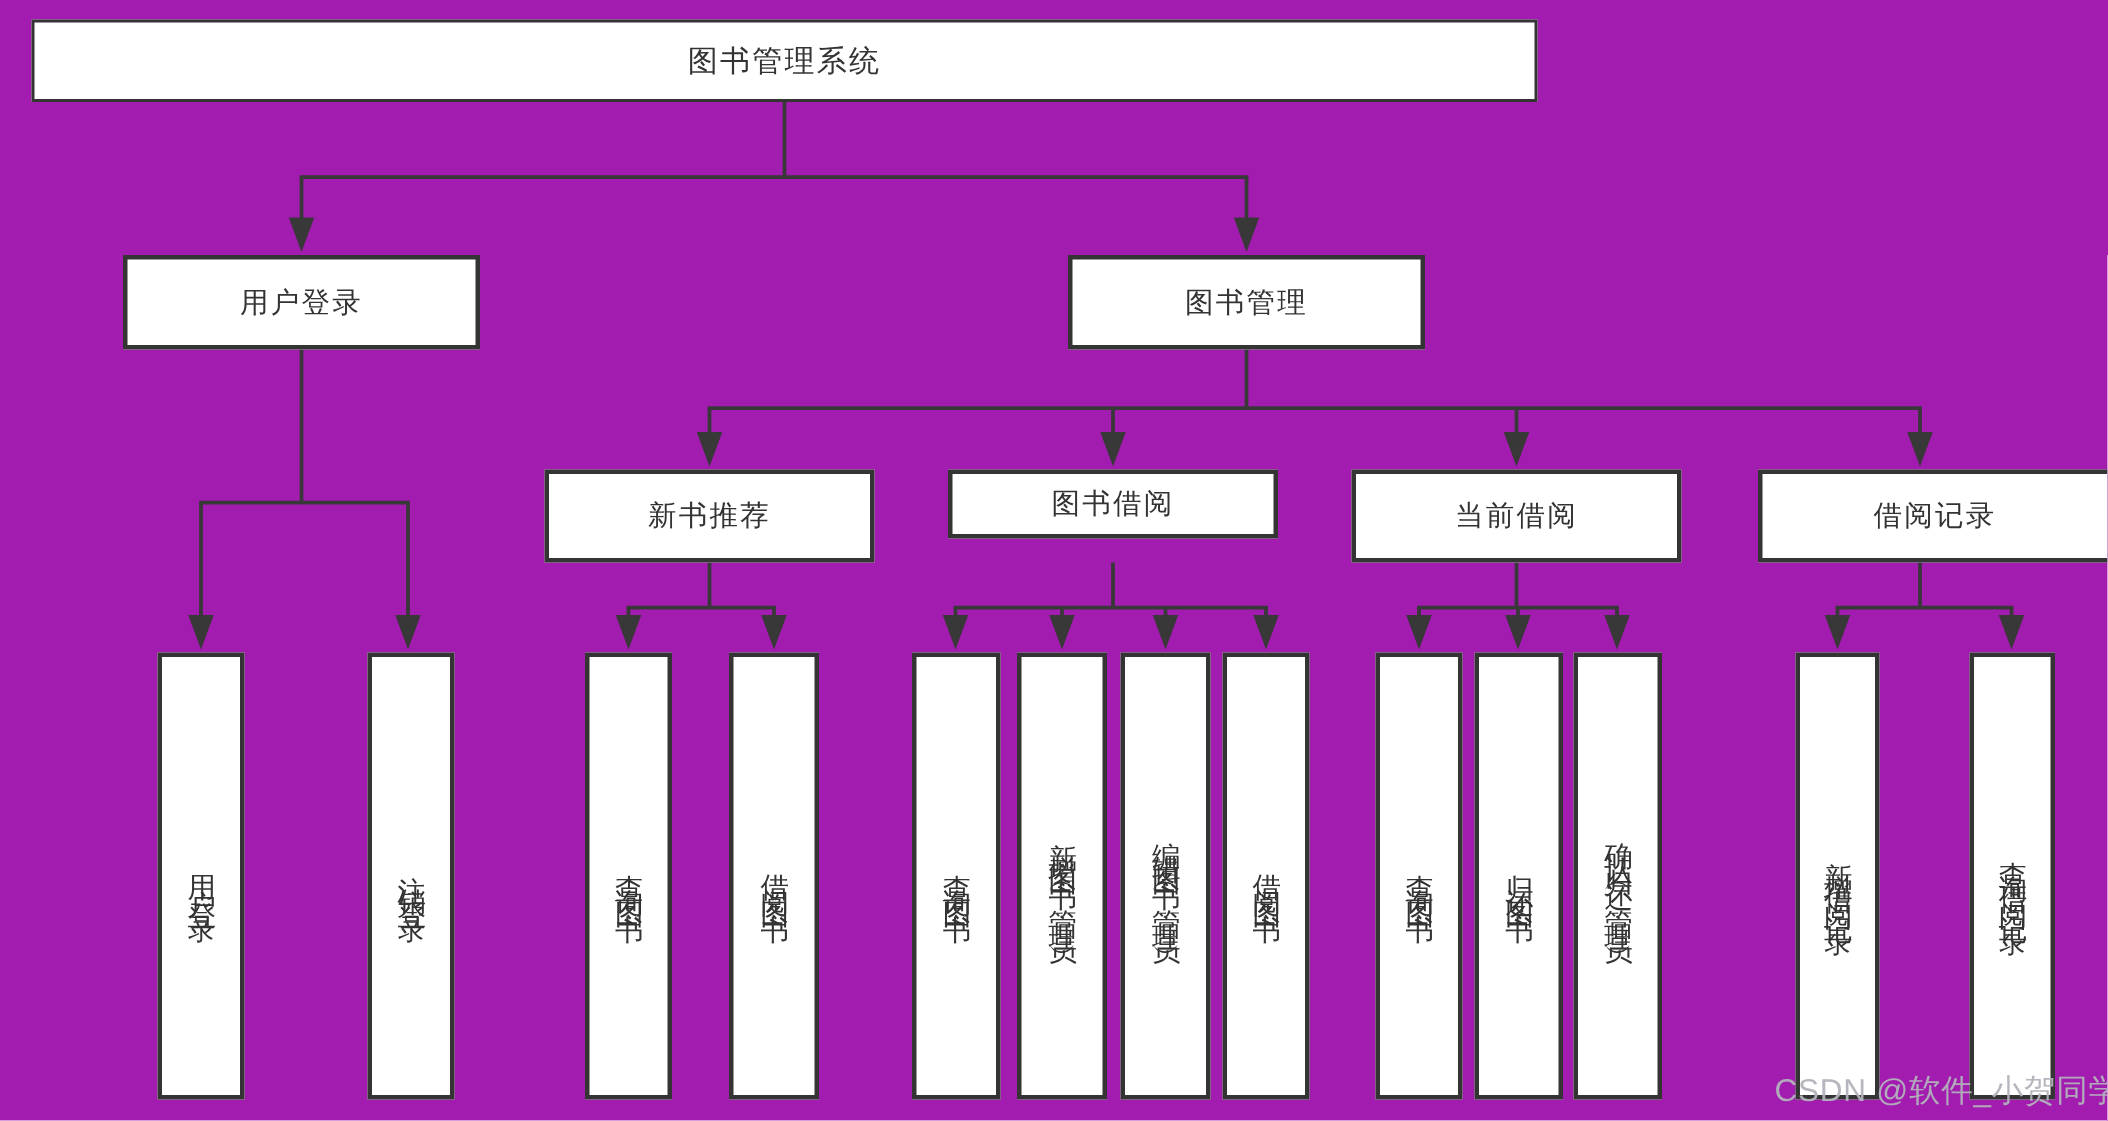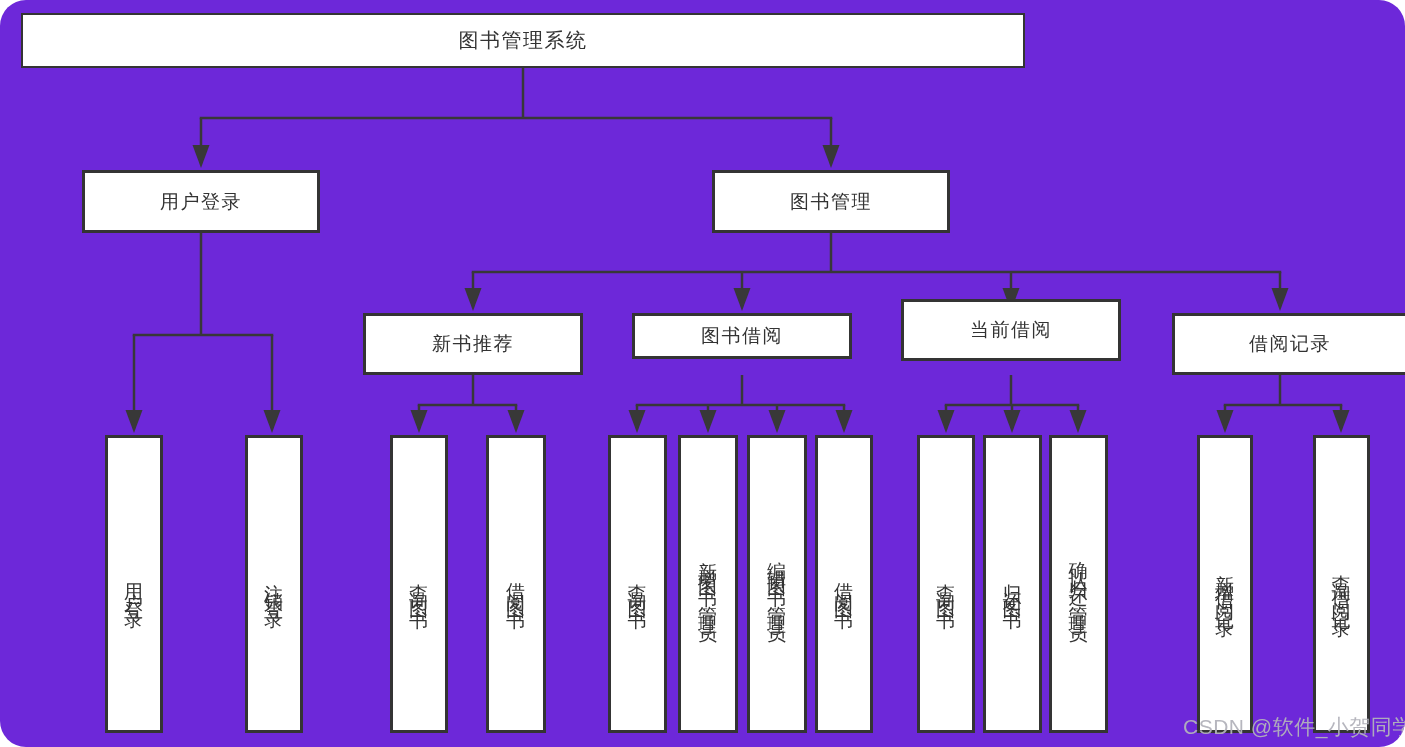--- a/index.html
+++ b/index.html
@@ -1,19 +1,18 @@
 <!DOCTYPE html>
 <html><head>
 <meta charset="utf-8">
 <style>
   html,body{margin:0;padding:0;background:#ffffff;}
   .canvas{
-    position:relative;width:1405px;height:747px;background:#6d28d9;overflow:hidden;
+    position:relative;width:1405px;height:747px;background:#a21caf;overflow:hidden;
     font-family:"Liberation Sans","DejaVu Sans",sans-serif;
-    border-radius:26px;
   }
   .wires{position:absolute;left:0;top:0;width:1405px;height:747px;}
   .node{
     position:absolute;box-sizing:border-box;border:3px solid #343434;background:#ffffff;
     display:flex;align-items:center;justify-content:center;color:#333333;
   }
   .hbox{font-size:19px;letter-spacing:1.5px;white-space:nowrap;}
   .root{border-width:2px;font-size:20px;}
   .vbox{
     writing-mode:vertical-rl;text-orientation:mixed;
@@ -84,21 +83,21 @@
       <polygon points="1332.5,410 1349.5,410 1341,433" fill="#383838"></polygon>
     </svg>
 
   <div class="node hbox root" style="left:21px;top:13px;width:1004px;height:55px;">图书管理系统</div>
 
   <div class="node hbox" style="left:82px;top:170px;width:238px;height:63px;">用户登录</div>
   <div class="node hbox" style="left:712px;top:170px;width:238px;height:63px;">图书管理</div>
 
   <div class="node hbox" style="left:363px;top:313px;width:220px;height:62px;">新书推荐</div>
   <div class="node hbox" style="left:632px;top:313px;width:220px;height:46px;">图书借阅</div>
-  <div class="node hbox" style="left:901px;top:299px;width:220px;height:62px;">当前借阅</div>
+  <div class="node hbox" style="left:901px;top:313px;width:220px;height:62px;">当前借阅</div>
   <div class="node hbox" style="left:1172px;top:313px;width:236px;height:62px;">借阅记录</div>
 
   <div class="node vbox" style="left:105px;top:435px;width:58px;height:298px;">用户登录</div>
   <div class="node vbox" style="left:245px;top:435px;width:58px;height:298px;">注销登录</div>
 
   <div class="node vbox" style="left:390px;top:435px;width:58px;height:298px;">查询图书</div>
   <div class="node vbox" style="left:486px;top:435px;width:60px;height:298px;">借阅图书</div>
 
   <div class="node vbox" style="left:608px;top:435px;width:59px;height:298px;">查询图书</div>
   <div class="node vbox" style="left:678px;top:435px;width:60px;height:298px;">新增图书（管理员）</div>

